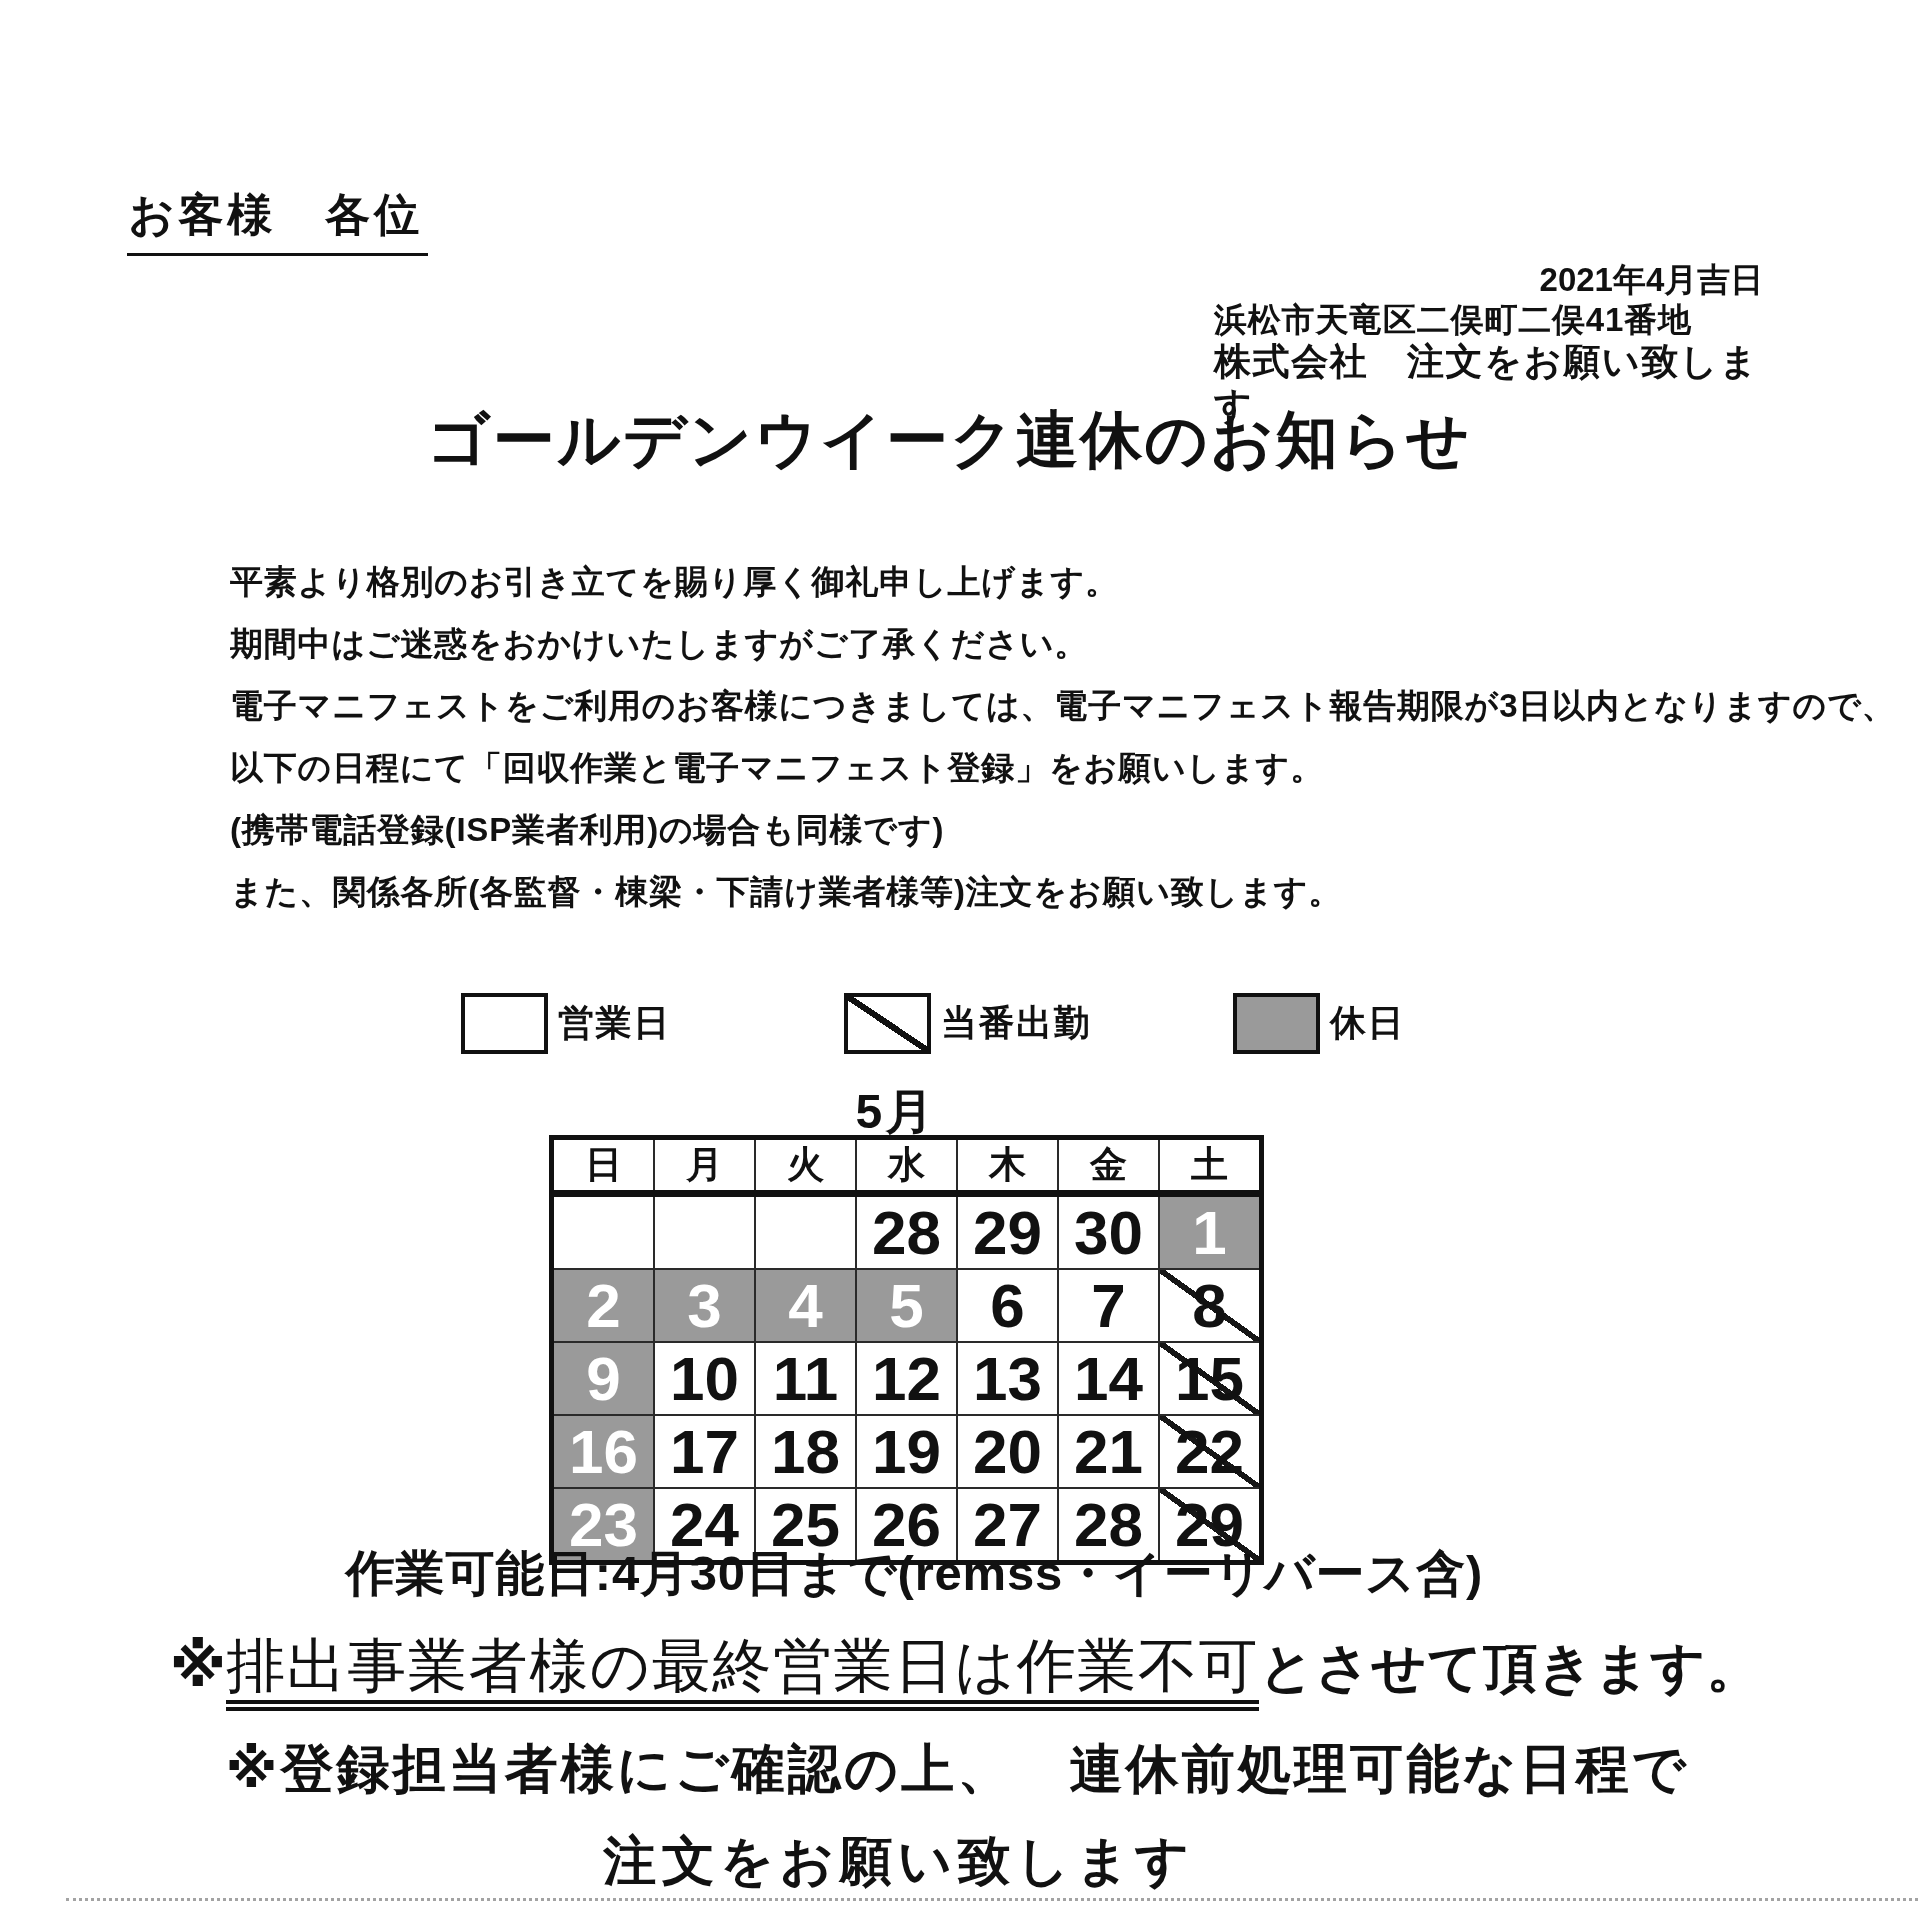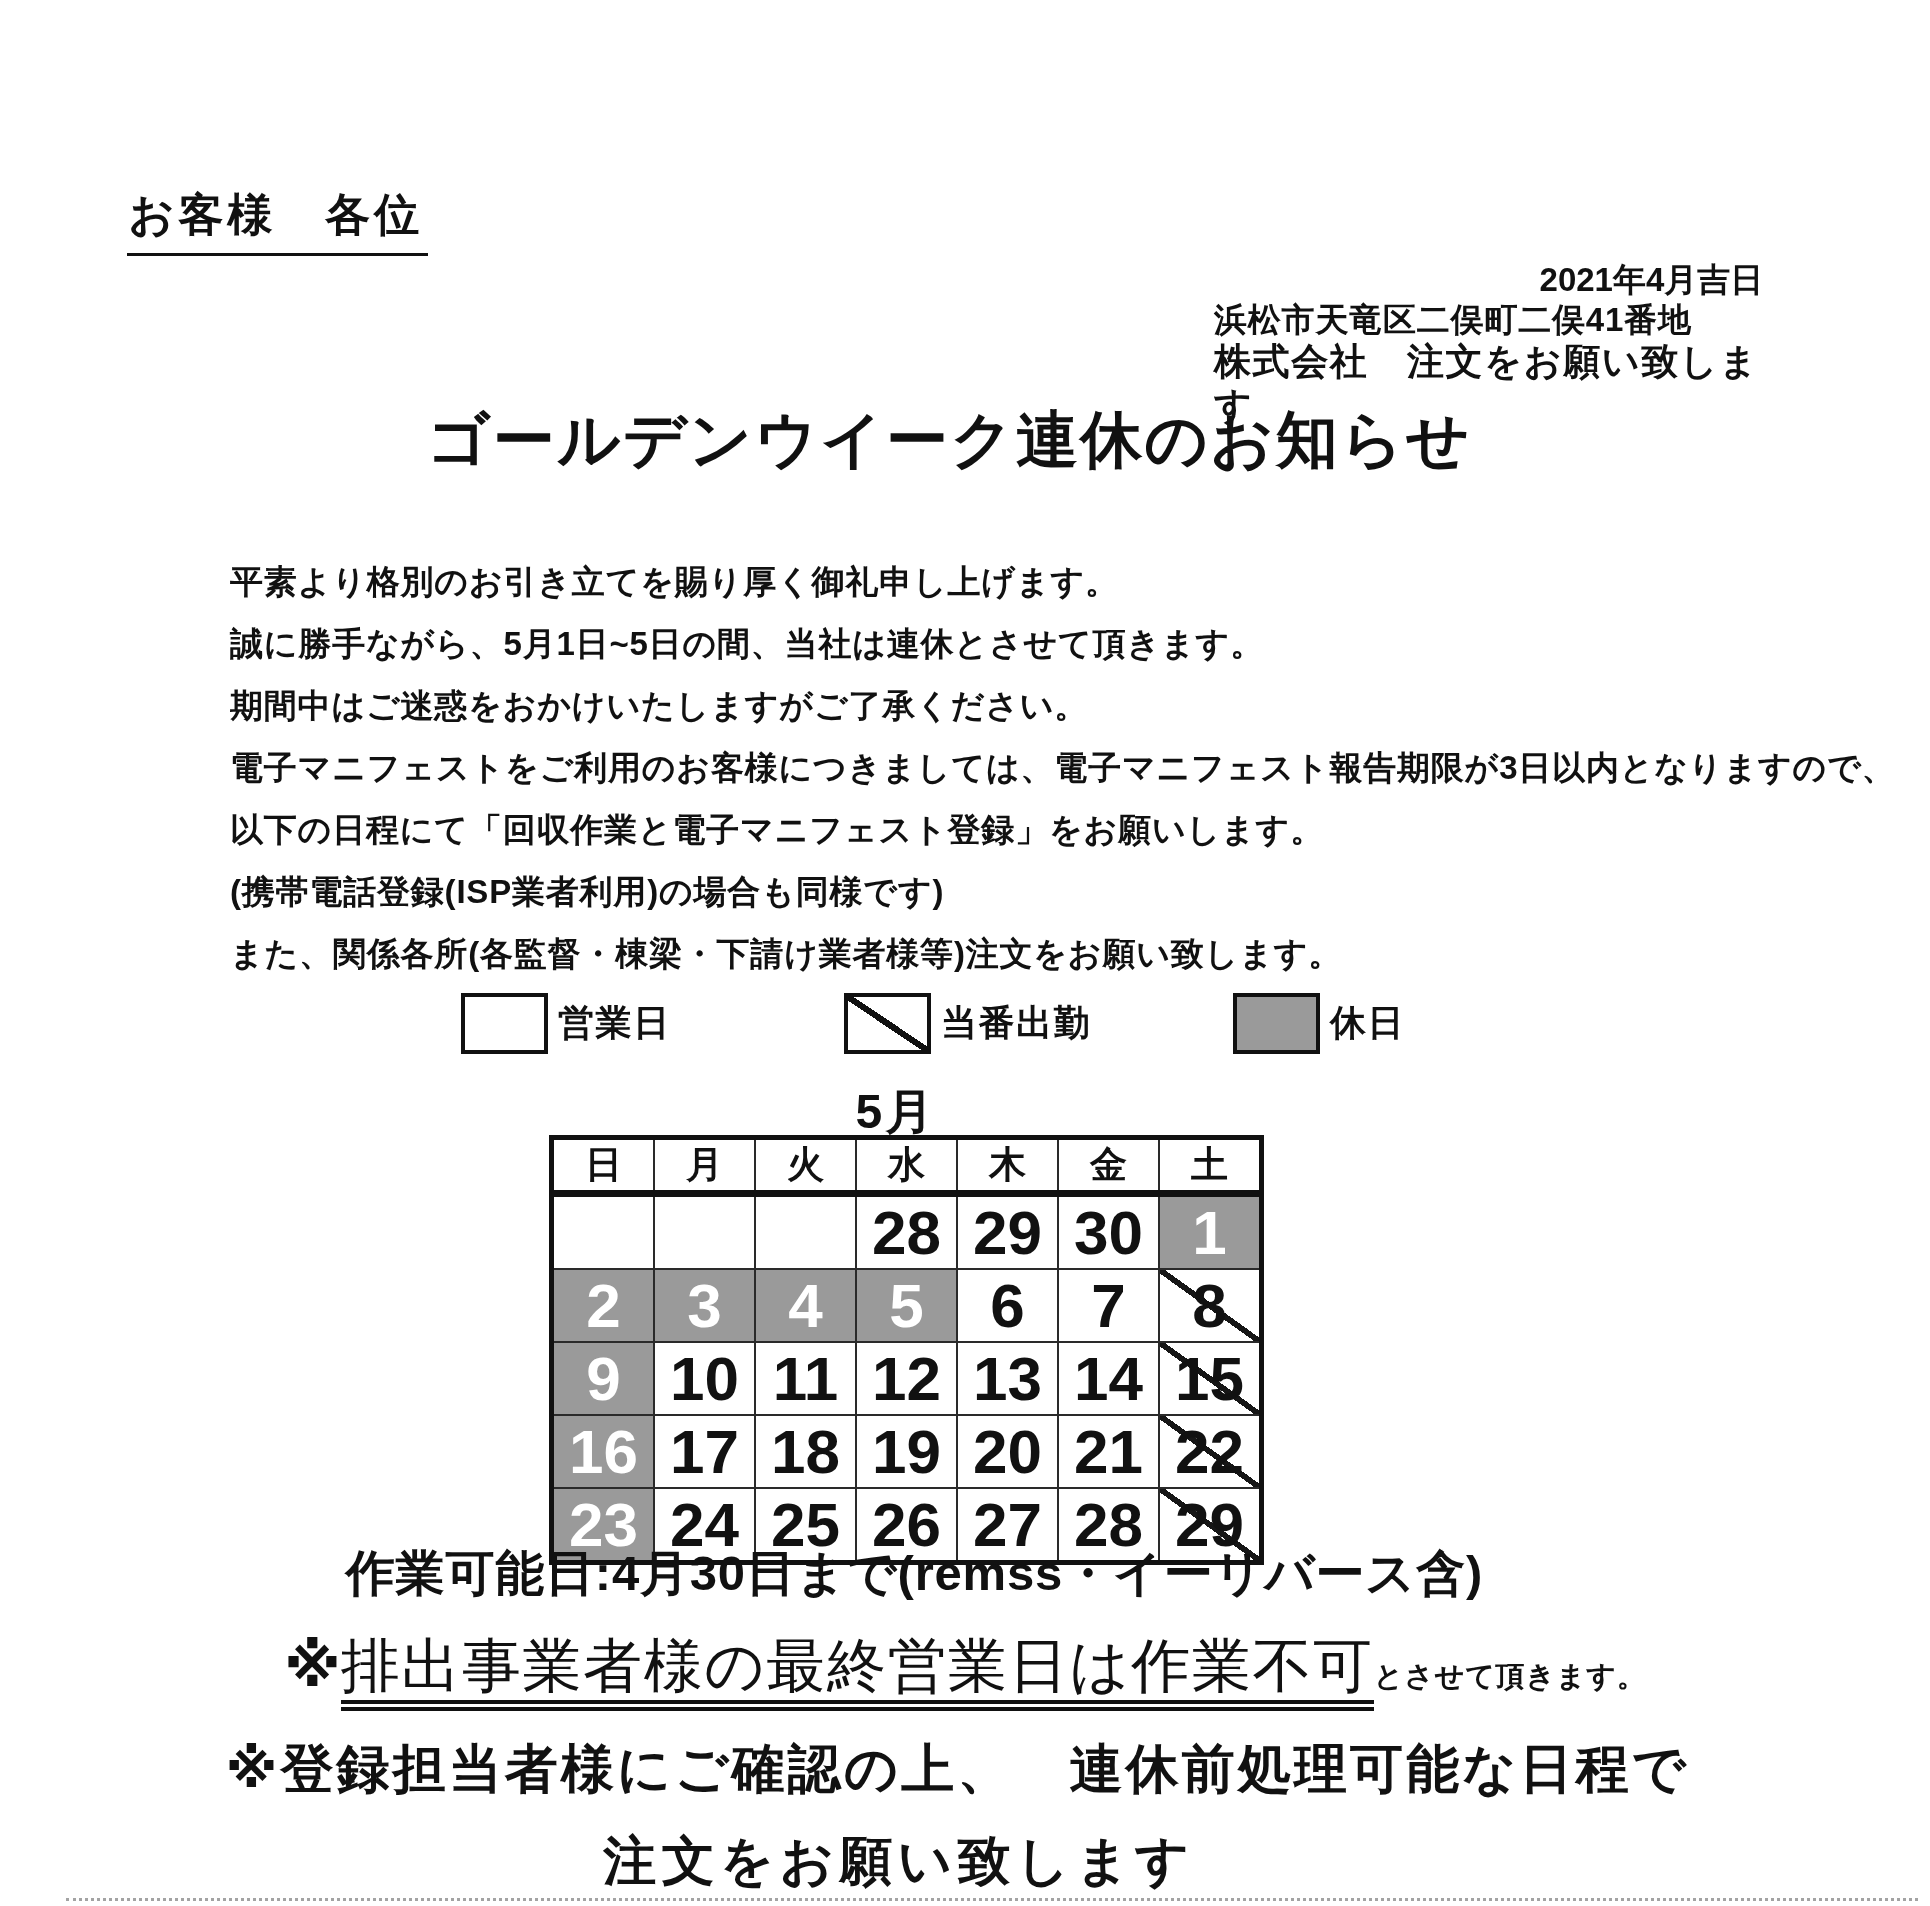--- a/index.html
+++ b/index.html
@@ -82,21 +82,21 @@
   .fline1 {
     left:0; top:1541px; width:1829px; text-align:center;
     font-size:49px; font-weight:800; letter-spacing:0.8px; white-space:nowrap;
   }
   .fline2 { left:0; top:1627px; width:1931px; text-align:center; white-space:nowrap; }
   .fline2 .mark { font-size:58px; font-weight:900; vertical-align:baseline; }
   .fline2 .main {
     font-size:59px; font-weight:400; letter-spacing:1.6px;
     border-bottom:11px double #111; padding-bottom:1px;
   }
-  .fline2 .tail { font-size:29px; font-weight:800; letter-spacing:0.8px; }
+  .fline2 .tail { font-size:54px; font-weight:800; letter-spacing:0.8px; }
   .fline3 {
     left:0; top:1734px; width:1915px; text-align:center;
     font-size:53px; font-weight:800; letter-spacing:3.1px; white-space:nowrap;
   }
   .fline4 {
     left:0; top:1826px; width:1798px; text-align:center;
     font-size:53px; font-weight:800; letter-spacing:5.4px; white-space:nowrap;
   }
 
   
@@ -113,21 +113,20 @@
 <div class="abs issued">
   <div class="date">2021年4月吉日</div>
   <div class="address">浜松市天竜区二俣町二俣41番地</div>
   <div class="company">株式会社　注文をお願い致します</div>
 </div>
 
 <div class="abs doc-title">ゴールデンウイーク連休のお知らせ</div>
 
 <div class="abs body-text">
   <div class="line">平素より格別のお引き立てを賜り厚く御礼申し上げます。</div>
-  <div class="line">誠に勝手ながら、5月1日~5日の間、当社は連休とさせて頂きます。</div>
   <div class="line">期間中はご迷惑をおかけいたしますがご了承ください。</div>
   <div class="line">電子マニフェストをご利用のお客様につきましては、電子マニフェスト報告期限が3日以内となりますので、</div>
   <div class="line">以下の日程にて「回収作業と電子マニフェスト登録」をお願いします。</div>
   <div class="line">(携帯電話登録(ISP業者利用)の場合も同様です)</div>
   <div class="line">また、関係各所(各監督・棟梁・下請け業者様等)注文をお願い致します。</div>
 </div>
 
 <div class="legend-item l1">
   <span class="swatch"></span>
   <span class="legend-label">営業日</span>

